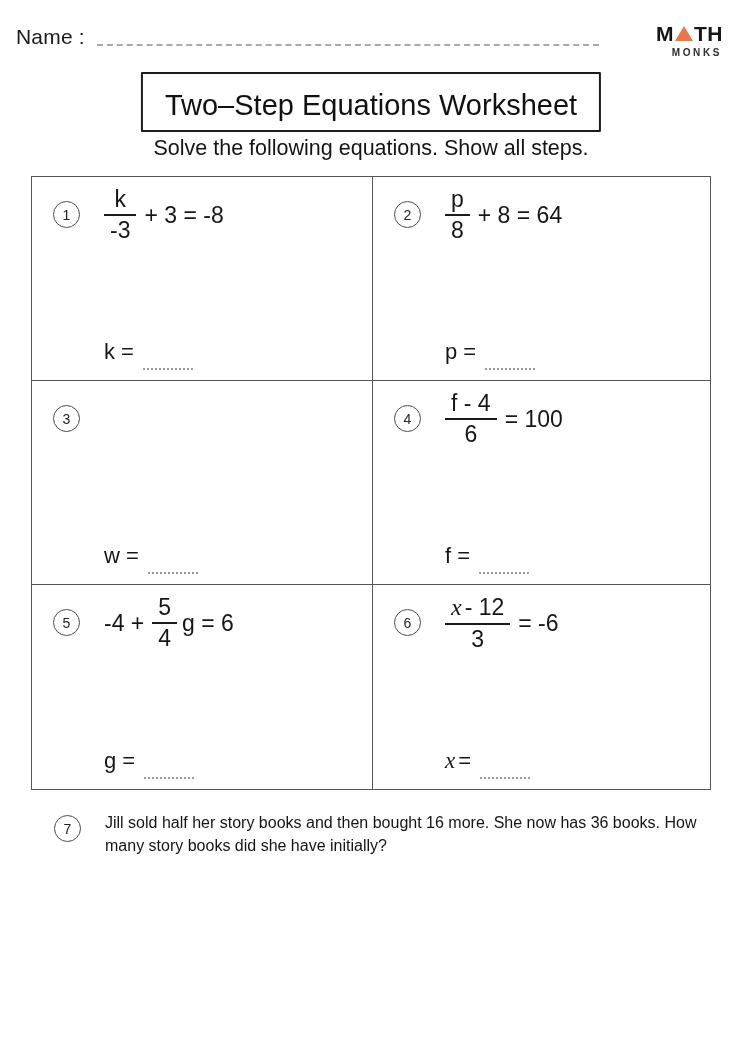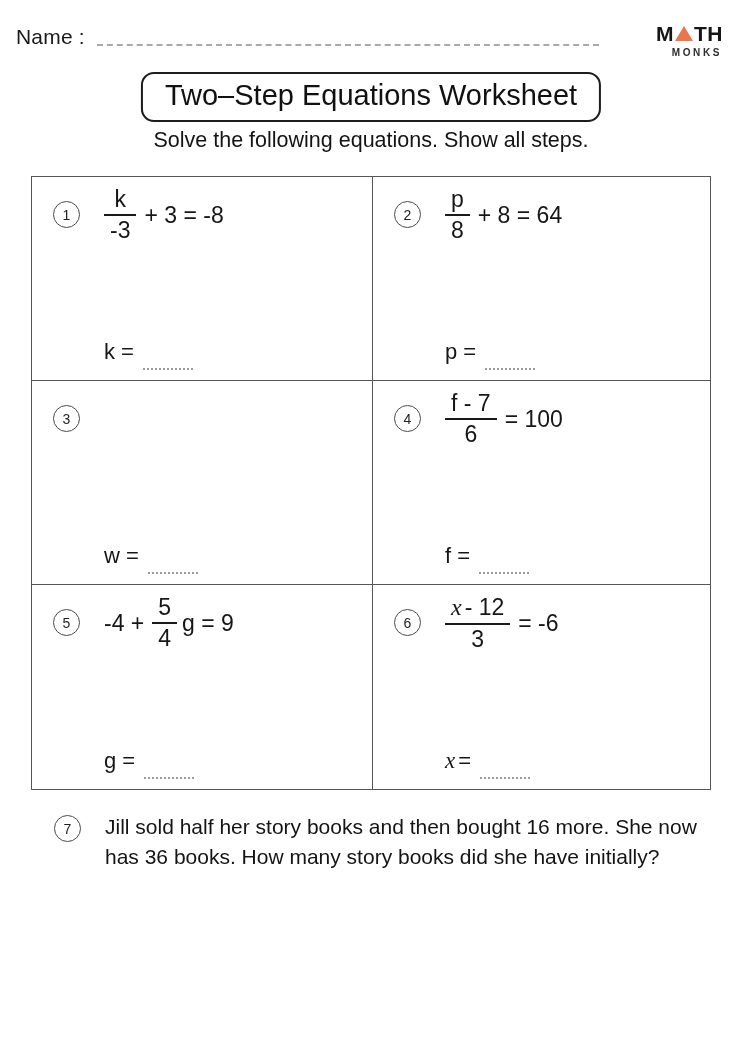--- a/index.html
+++ b/index.html
@@ -37,27 +37,27 @@
     border-bottom: 15px solid #e9764d;
   }
   .logo-sub {
     font-size: 10px; font-weight: bold; color: #2e2e2e;
     letter-spacing: 2.6px; margin-top: 1px; margin-right: 1px;
   }
 
   
   .title-box {
     position: absolute; top: 72px; left: 50%; transform: translateX(-50%);
-    border: 2.5px solid #1c1c1c; border-radius: 13px;
-    padding: 5px 22px 8px 22px;
+    border: 2.5px solid #1c1c1c; border-radius: 1px;
+    padding: 15px 22px 8px 22px;
     white-space: nowrap;
   }
   .title-text { font-size: 29px; color: #111; }
   .instructions {
-    position: absolute; top: 128px; left: 0; width: 100%;
+    position: absolute; top: 136px; left: 0; width: 100%;
     text-align: center; font-size: 21.5px; color: #141414;
   }
 
   
   .grid {
     position: absolute; left: 31px; top: 176px;
     width: 680px; height: 614px;
     display: grid;
     grid-template-columns: 341px 1fr;
     grid-template-rows: repeat(3, 1fr);
@@ -104,21 +104,21 @@
     align-self: flex-end; margin: 0 0 -5px 9px;
   }
 
   
   .word-problem {
     position: absolute; left: 54px; top: 812px;
     display: flex; gap: 24px; align-items: flex-start;
   }
   .word-problem .qnum { margin-top: 3px; }
   .word-text {
-    width: 618px; font-size: 21px; line-height: 1.42; color: #141414;
+    width: 618px; font-size: 16px; line-height: 1.42; color: #141414;
   }
 </style>
 </head>
 <body>
 
 <div class="name-label">Name :</div>
 <div class="name-line"></div>
 
 <div class="logo">
   <div class="logo-main">
@@ -173,42 +173,42 @@
     <div class="answer">
       <span>w =</span>
       <span class="blank"></span>
     </div>
   </div>
 
   <div class="cell">
     <div class="qnum">4</div>
     <div class="equation">
       <span class="frac">
-        <span class="num">f - 7</span>
+        <span class="num">f - 4</span>
         <span class="bar"></span>
         <span class="den">6</span>
       </span>
       <span>= 100</span>
     </div>
     <div class="answer">
       <span>f =</span>
       <span class="blank"></span>
     </div>
   </div>
 
   <div class="cell">
     <div class="qnum">5</div>
     <div class="equation">
       <span>-4 +</span>
       <span class="frac">
         <span class="num">5</span>
         <span class="bar"></span>
         <span class="den">4</span>
       </span>
-      <span class="tight">g = 9</span>
+      <span class="tight">g = 6</span>
     </div>
     <div class="answer">
       <span>g =</span>
       <span class="blank"></span>
     </div>
   </div>
 
   <div class="cell">
     <div class="qnum">6</div>
     <div class="equation">

